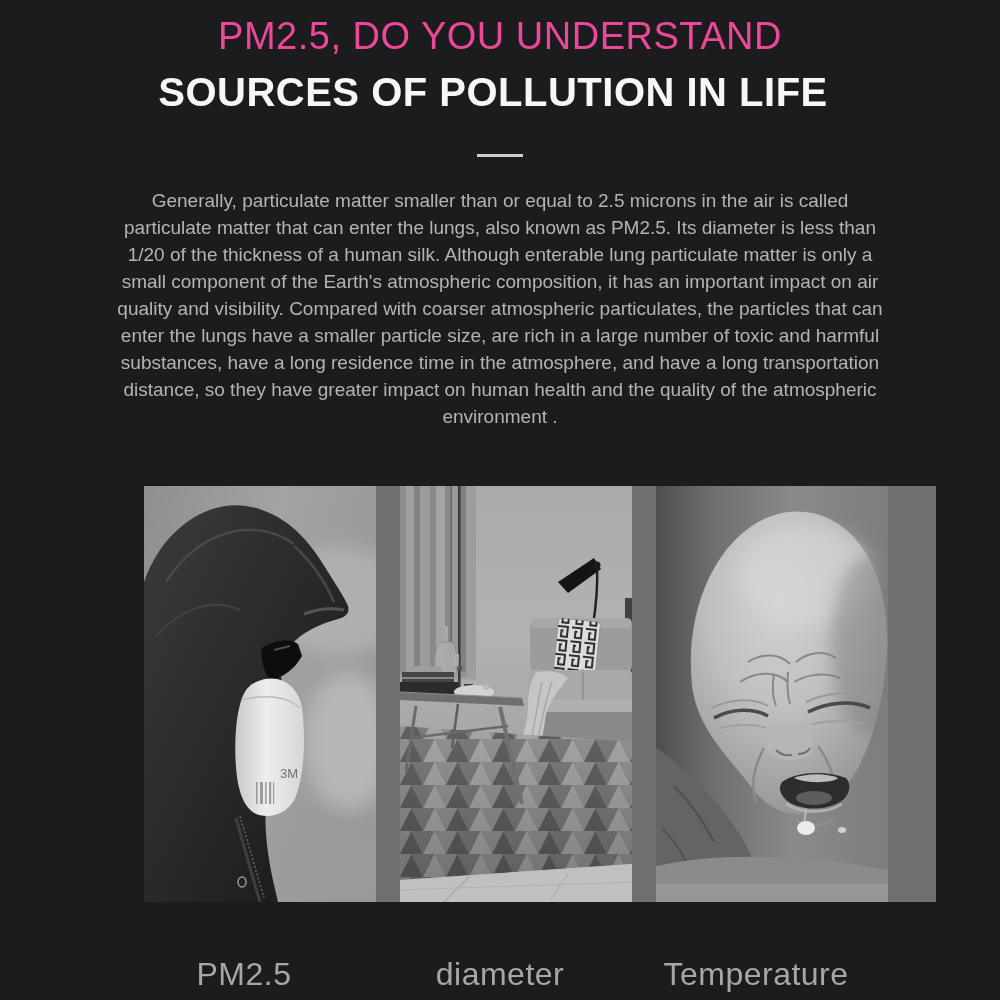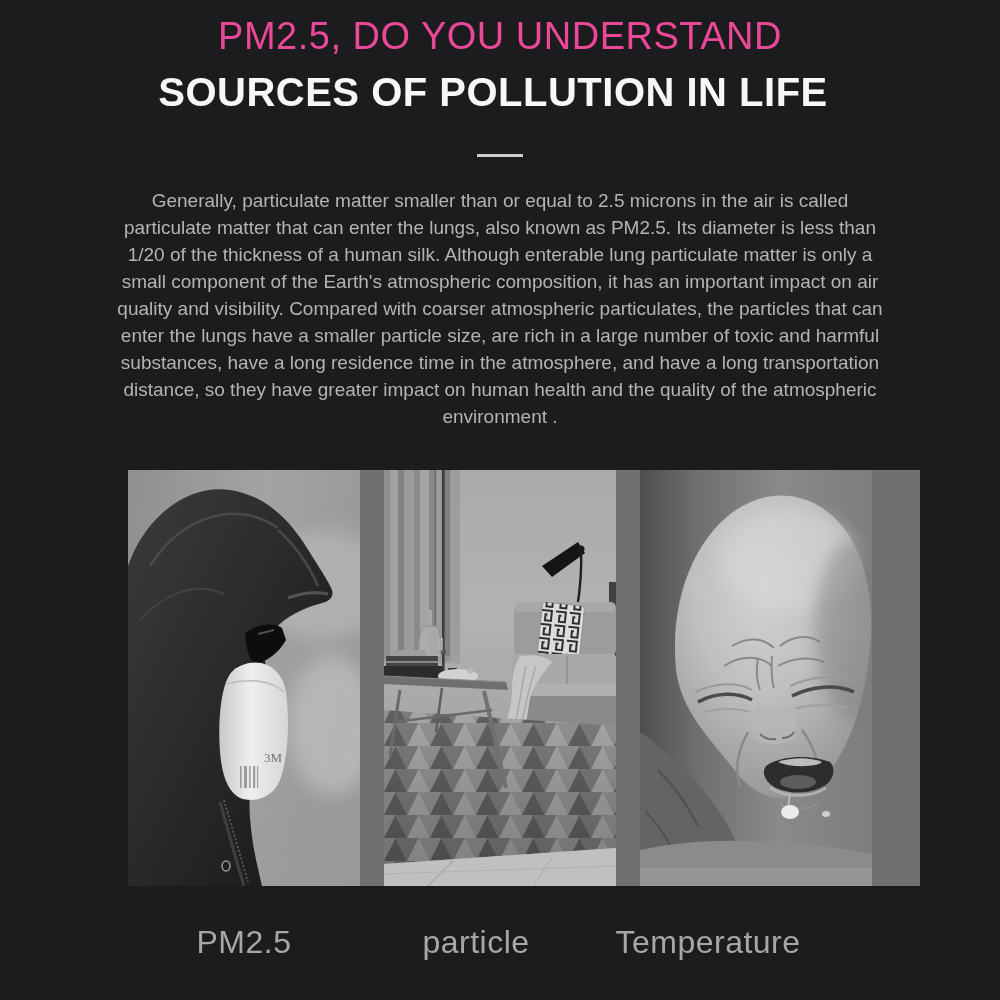--- a/index.html
+++ b/index.html
@@ -27,25 +27,26 @@
   .intro{
     width:780px;margin:30px auto 0 auto;
     font-size:19px;line-height:27px;color:#b2b4b6;
     text-align:center;
   }
   .stage{position:absolute;top:470px;left:128px;width:744px;}
   .figures{
     display:grid;grid-template-columns:repeat(3,232px);
     column-gap:24px;
   }
-  .fig{margin:0;width:280px;height:416px;overflow:hidden;background:#707070;font-family:Liberation Serif, serif;}
+  .fig{margin:16px;width:280px;height:416px;overflow:hidden;background:#707070;}
   .fig svg{display:block;}
   .labels{
     margin-top:38px;
     display:grid;grid-template-columns:repeat(3,232px);
+    column-gap:24px;
   }
   .flabel{
     text-align:center;font-size:32px;font-weight:400;color:#a7a7a9;
     letter-spacing:0.5px;
   }
 </style>
 </head>
 <body>
 
 <div class="page">
@@ -282,18 +283,18 @@
 
           <path d="M0,380 C60,366 150,368 232,384 L232,416 L0,416 Z" fill="#8b8b8b"></path>
           <rect x="0" y="398" width="232" height="18" fill="#979797" opacity="0.95"></rect>
         </svg>
       </figure>
 
     </div>
 
     <div class="labels">
       <div class="flabel">PM2.5</div>
-      <div class="flabel">particle</div>
+      <div class="flabel">diameter</div>
       <div class="flabel">Temperature</div>
     </div>
 
   </div>
 </div>
 
 </body></html>

